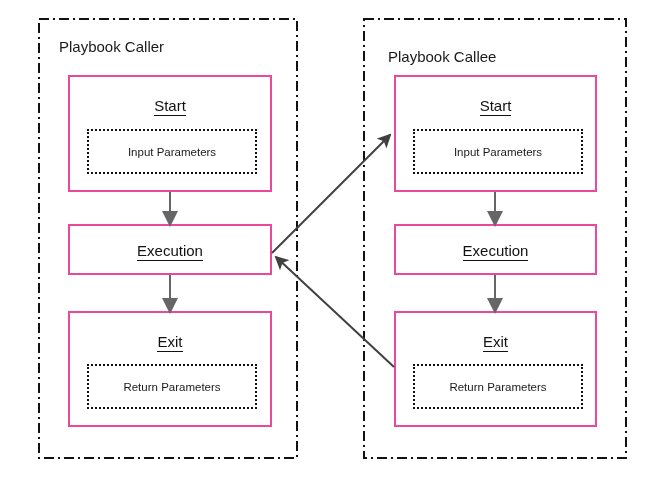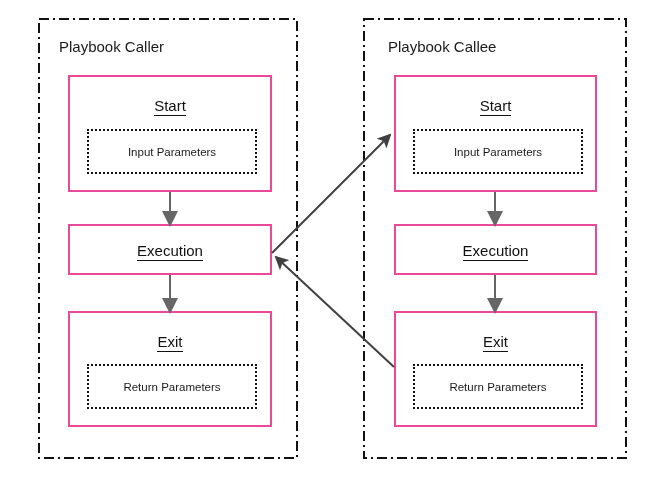--- a/index.html
+++ b/index.html
@@ -122,21 +122,21 @@
     <div class="subbox" style="left:17px; top:51px; width:170px; height:45px;">
       <span class="subbox-label">Return Parameters</span>
     </div>
   </div>
 
   <div class="lane" id="lane-callee" style="left:363px; top:18px; width:264px; height:441px; border:none;">
     <svg class="lane-svg" width="264" height="441" viewBox="0 0 264 441">
       <rect x="1" y="1" width="262" height="439" fill="none" stroke="#111111" stroke-width="2" stroke-dasharray="10 4 2 4" stroke-linecap="butt"></rect>
     </svg>
   </div>
-  <div class="lane-title" style="left:388px; top:38px;">Playbook Callee</div>
+  <div class="lane-title" style="left:388px; top:48px;">Playbook Callee</div>
 
   <div class="node" style="left:394px; top:75px; width:203px; height:117px;">
     <div class="node-title" style="top:20px;">
       <span>Start</span>
     </div>
     <div class="subbox" style="left:17px; top:52px; width:170px; height:45px;">
       <span class="subbox-label">Input Parameters</span>
     </div>
   </div>
 

